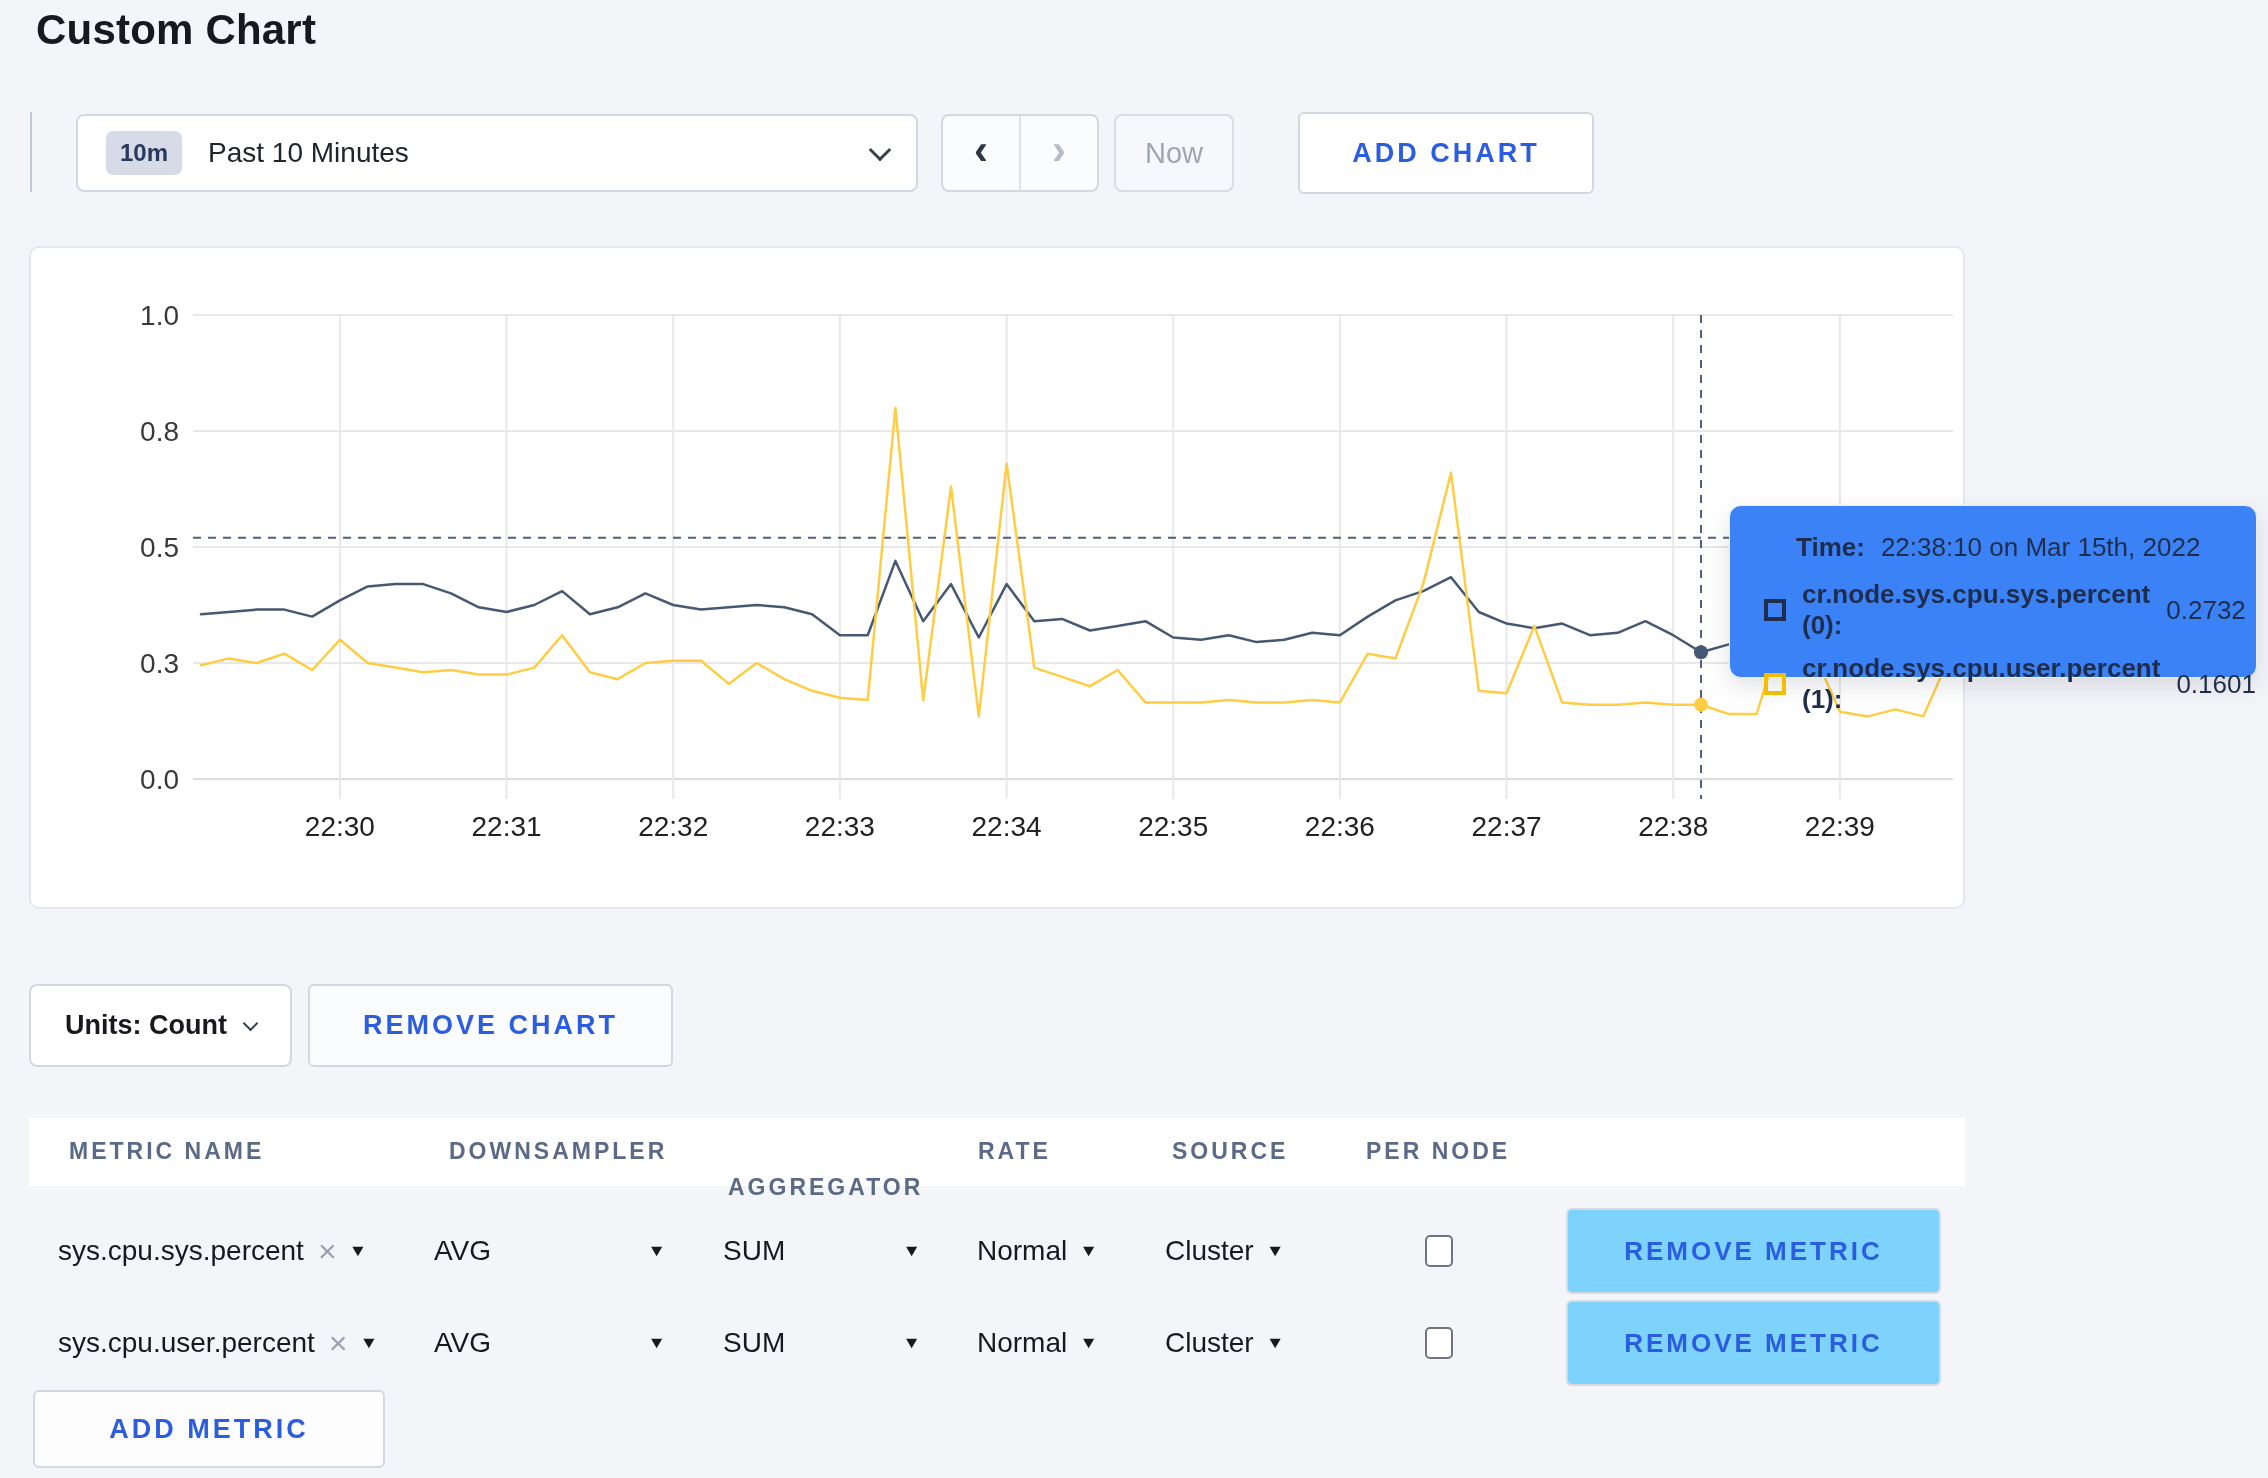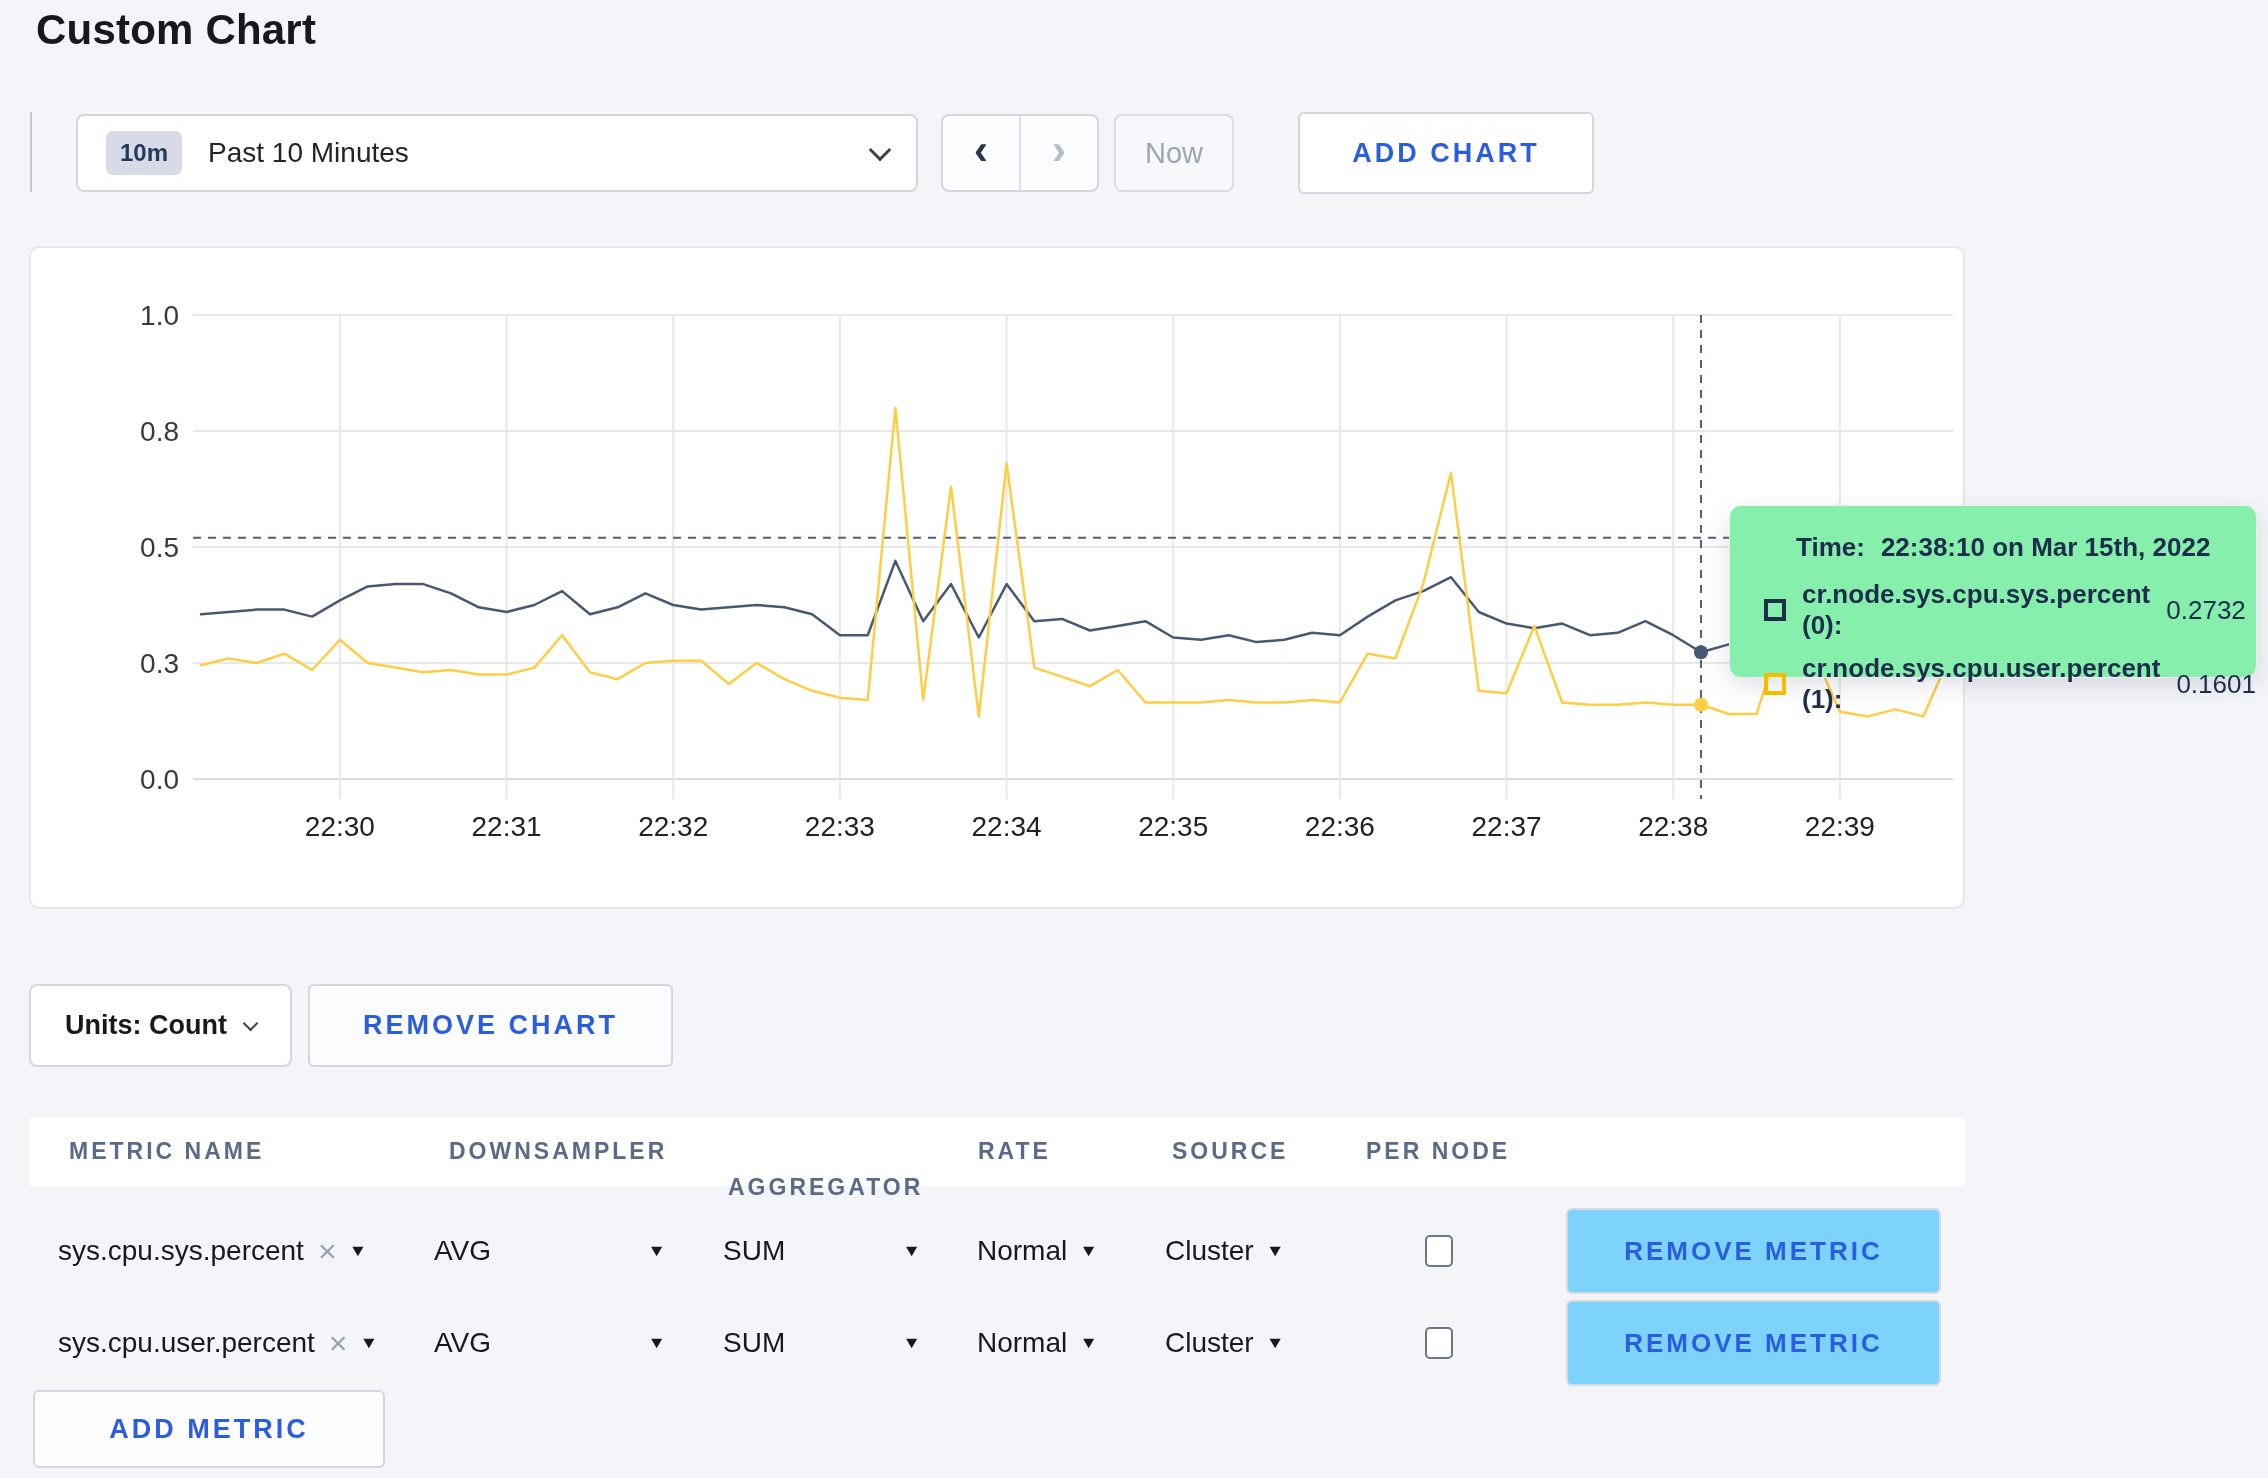--- a/index.html
+++ b/index.html
@@ -75,27 +75,27 @@
   
   .chart-card{
     position:absolute;left:29px;top:246px;width:1936px;height:663px;
     background:var(--card);border:2px solid var(--card-border);border-radius:10px;
   }
   .chart-card svg{display:block;width:1936px;height:663px;}
 
   
   .chart-tooltip{
     position:absolute;left:1729px;top:505px;width:528px;height:173px;
-    background:#86efac;border:1px solid #eceef3;border-radius:12px;
+    background:#3b82f6;border:1px solid #eceef3;border-radius:12px;
     box-shadow:0 8px 24px rgba(40,50,80,.14);
     padding:26px 30px 20px 34px;z-index:5;
   }
   .tt-time-row{display:flex;align-items:baseline;padding-left:32px;margin-bottom:16px;}
   .tt-time-label{font-size:26px;font-weight:700;color:var(--navy);}
-  .tt-time-value{font-size:26px;color:var(--navy);margin-left:16px;font-weight:bold;}
+  .tt-time-value{font-size:26px;color:var(--navy);margin-left:16px;}
   .tt-entry{display:flex;align-items:center;margin-top:12px;}
   .tt-swatch{width:22px;height:22px;border-width:4px;border-style:solid;margin-right:16px;flex:none;}
   .tt-label{font-size:26px;font-weight:700;color:var(--navy);}
   .tt-value{font-size:26px;color:var(--navy);margin-left:16px;}
 
   
   .units-select{
     position:absolute;left:29px;top:984px;width:263px;height:83px;
     background:#fff;border:2px solid var(--ctl-border);border-radius:8px;
     display:flex;align-items:center;justify-content:center;gap:18px;cursor:pointer;

